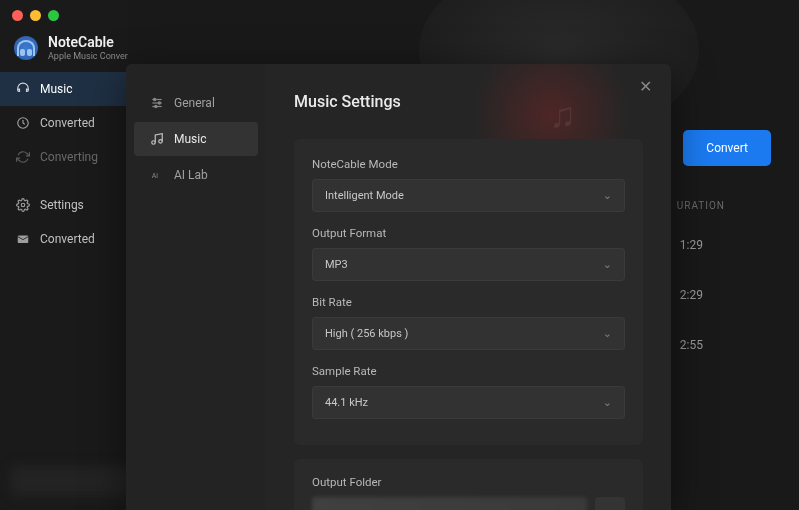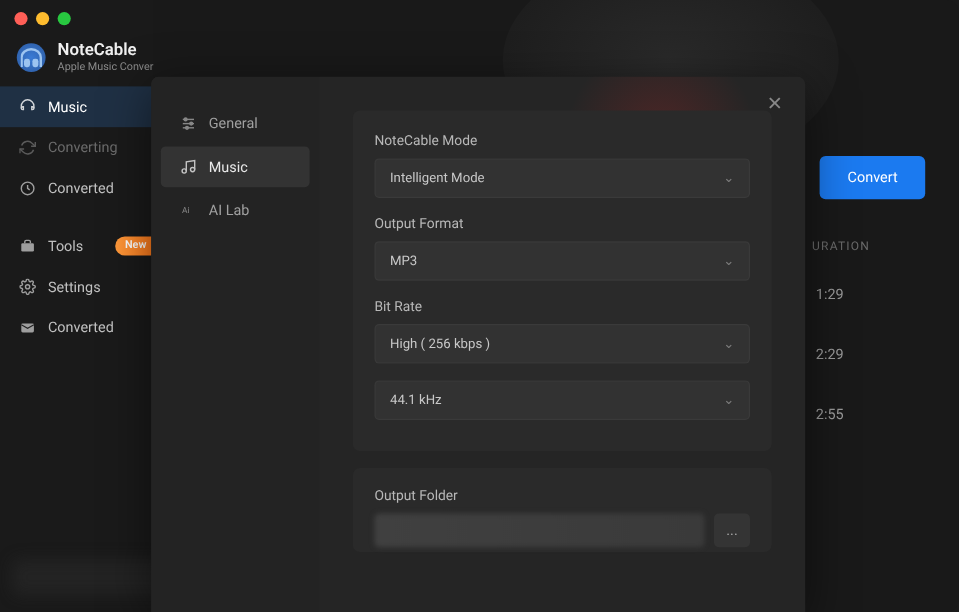--- a/index.html
+++ b/index.html
@@ -98,49 +98,39 @@
 <div class="sidebar">
   <div class="nav-item active">
     <span class="icon">
       <svg viewBox="0 0 24 24" fill="none" stroke="currentColor" stroke-width="2">
           <path d="M3 14v-3a9 9 0 0118 0v3"></path>
           <path d="M21 14a2 2 0 01-2 2h-1v-4h1a2 2 0 012 2zM3 14a2 2 0 002 2h1v-4H5a2 2 0 00-2 2z"></path>
         </svg>
     </span>
     <span>Music</span>
   </div>
+  <div class="nav-item">
+    <span class="icon">
+      <svg viewBox="0 0 24 24" fill="none" stroke="currentColor" stroke-width="2">
+          <circle cx="12" cy="12" r="9"></circle>
+          <path d="M12 7v5l3 2"></path>
+        </svg>
+    </span>
+    <span>Converted</span>
+  </div>
   <div class="nav-item disabled">
     <span class="icon">
       <svg viewBox="0 0 24 24" fill="none" stroke="currentColor" stroke-width="2">
           <path d="M23 4v6h-6M1 20v-6h6"></path>
           <path d="M3.51 9a9 9 0 0114.85-3.36L23 10M1 14l4.64 4.36A9 9 0 0020.49 15"></path>
         </svg>
     </span>
     <span>Converting</span>
   </div>
-  <div class="nav-item">
-    <span class="icon">
-      <svg viewBox="0 0 24 24" fill="none" stroke="currentColor" stroke-width="2">
-          <circle cx="12" cy="12" r="9"></circle>
-          <path d="M12 7v5l3 2"></path>
-        </svg>
-    </span>
-    <span>Converted</span>
-  </div>
   <div style="height:14px"></div>
-  <div class="nav-item">
-    <span class="icon">
-      <svg viewBox="0 0 24 24" fill="currentColor">
-          <rect x="3" y="8" width="18" height="12" rx="2"></rect>
-          <path d="M8 8V6a2 2 0 012-2h4a2 2 0 012 2v2" fill="none" stroke="currentColor" stroke-width="2"></path>
-        </svg>
-    </span>
-    <span>Tools</span>
-    <span class="badge">New</span>
-  </div>
   <div class="nav-item">
     <span class="icon">
       <svg viewBox="0 0 24 24" fill="none" stroke="currentColor" stroke-width="2">
           <circle cx="12" cy="12" r="3"></circle>
           <path d="M19.4 15a1.65 1.65 0 00.33 1.82l.06.06a2 2 0 11-2.83 2.83l-.06-.06a1.65 1.65 0 00-1.82-.33 1.65 1.65 0 00-1 1.51V21a2 2 0 01-4 0v-.09a1.65 1.65 0 00-1-1.51 1.65 1.65 0 00-1.82.33l-.06.06a2 2 0 11-2.83-2.83l.06-.06a1.65 1.65 0 00.33-1.82 1.65 1.65 0 00-1.51-1H3a2 2 0 010-4h.09a1.65 1.65 0 001.51-1 1.65 1.65 0 00-.33-1.82l-.06-.06a2 2 0 112.83-2.83l.06.06a1.65 1.65 0 001.82.33h0a1.65 1.65 0 001-1.51V3a2 2 0 014 0v.09a1.65 1.65 0 001 1.51h0a1.65 1.65 0 001.82-.33l.06-.06a2 2 0 112.83 2.83l-.06.06a1.65 1.65 0 00-.33 1.82v0a1.65 1.65 0 001.51 1H21a2 2 0 010 4h-.09a1.65 1.65 0 00-1.51 1z"></path>
         </svg>
     </span>
     <span>Settings</span>
   </div>
   <div class="nav-item">
@@ -198,20 +188,21 @@
         <svg viewBox="0 0 24 24" fill="none" stroke="currentColor" stroke-width="1.6">
             <text x="3" y="17" font-size="12" fill="currentColor" stroke="none" font-family="sans-serif">Ai</text>
           </svg>
       </span>
       <span>AI Lab</span>
     </div>
   </div>
 
   <div class="modal-body">
     <div class="modal-close">✕</div>
+    <div class="modal-title">Music Settings</div>
 
     <div class="settings-panel">
       <div class="field">
         <div class="field-label">NoteCable Mode</div>
         <div class="select">
           <span>Intelligent Mode</span>
           <span class="chev">⌄</span>
         </div>
       </div>
       <div class="field">
@@ -222,20 +213,21 @@
         </div>
       </div>
       <div class="field">
         <div class="field-label">Bit Rate</div>
         <div class="select">
           <span>High ( 256 kbps )</span>
           <span class="chev">⌄</span>
         </div>
       </div>
       <div class="field">
+        <div class="field-label">Sample Rate</div>
         <div class="select">
           <span>44.1 kHz</span>
           <span class="chev">⌄</span>
         </div>
       </div>
     </div>
 
     <div class="output-panel">
       <div class="field-label">Output Folder</div>
       <div class="output-row">

